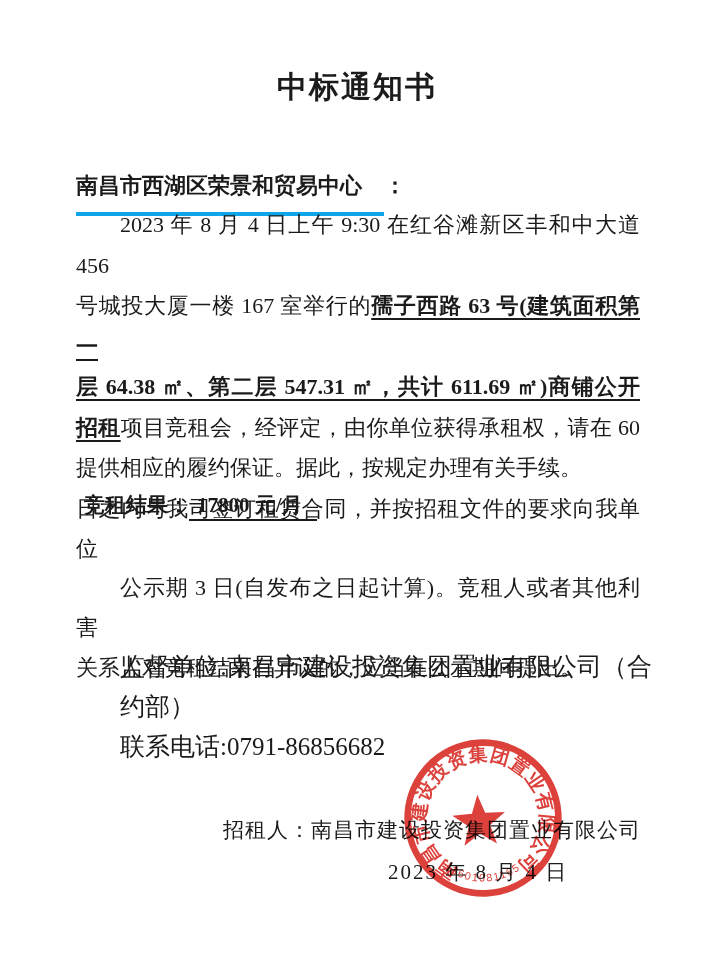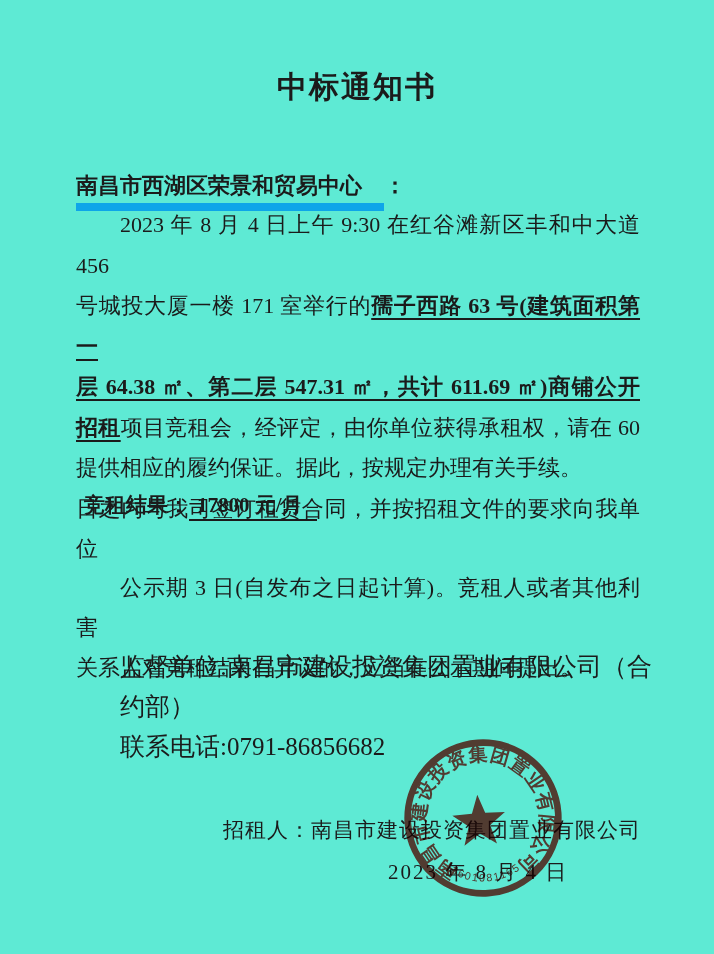--- a/index.html
+++ b/index.html
@@ -1,34 +1,34 @@
 <!DOCTYPE html>
 <html><head>
 <meta charset="utf-8">
 <style>
   html, body { margin:0; padding:0; background:#e8e8e8; }
   .page {
     position:relative;
     width:714px; height:954px;
     margin:0 auto;
-    background:#5eead4;
+    background:#ffffff;
     color:#1b1b1b;
     font-family:"Liberation Serif","DejaVu Serif",serif;
     overflow:hidden;
   }
   .title {
     position:absolute; top:67px; left:0; right:0;
     margin:0; text-align:center;
     font-size:30px; font-weight:700; letter-spacing:2px;
   }
   .addressee {
     position:absolute; top:171px; left:76px;
     font-size:22px; line-height:30px; font-weight:700;
   }
-  .addr-name { border-bottom:8px solid #0ea5e9; padding-right:22px; padding-bottom:5px; }
+  .addr-name { border-bottom:4px solid #0ea5e9; padding-right:22px; padding-bottom:14px; }
   .para { position:absolute; left:76px; width:564px; font-size:22px; }
   .p1 { top:205px; line-height:40.5px; }
   .p2 { top:568px; line-height:40px; }
   .line.full { text-align:justify; text-align-last:justify; }
   .indent { text-indent:44px; }
   .b { font-weight:700; }
   .u { text-decoration:underline; text-decoration-thickness:2px; text-underline-offset:5px; }
   .result {
     position:absolute; top:490px; left:76px;
     font-size:21px; line-height:30px; font-weight:700;margin-left:8px;
@@ -53,21 +53,21 @@
 <body>
 
 <div class="page">
 
   <h1 class="title">中标通知书</h1>
 
   <div class="addressee"><span class="addr-name">南昌市西湖区荣景和贸易中心</span><span>：</span></div>
 
   <div class="para p1">
     <div class="line full indent"><span>2023 年 8 月 4 日上午 9:30 在红谷滩新区丰和中大道 456</span></div>
-    <div class="line full"><span>号城投大厦一楼 171 室举行的</span><span class="b u">孺子西路 63 号(建筑面积第一</span></div>
+    <div class="line full"><span>号城投大厦一楼 167 室举行的</span><span class="b u">孺子西路 63 号(建筑面积第一</span></div>
     <div class="line full"><span class="b u">层 64.38 ㎡、第二层 547.31 ㎡，共计 611.69 ㎡)商铺公开</span></div>
     <div class="line full"><span class="b u">招租</span><span>项目竞租会，经评定，由你单位获得承租权，请在 60</span></div>
     <div class="line"><span>提供相应的履约保证。据此，按规定办理有关手续。</span></div>
     <div class="line full"><span>日之内与我司签订租赁合同，并按招租文件的要求向我单位</span></div>
   </div>
 
   <div class="result"><span>竞租结果：</span><span class="result-value">17800 元/月</span></div>
 
   <div class="para p2">
     <div class="line full indent"><span>公示期 3 日(自发布之日起计算)。竞租人或者其他利害</span></div>

